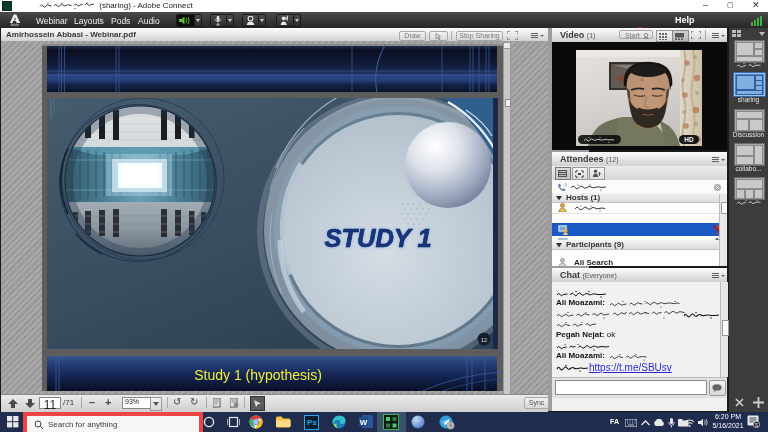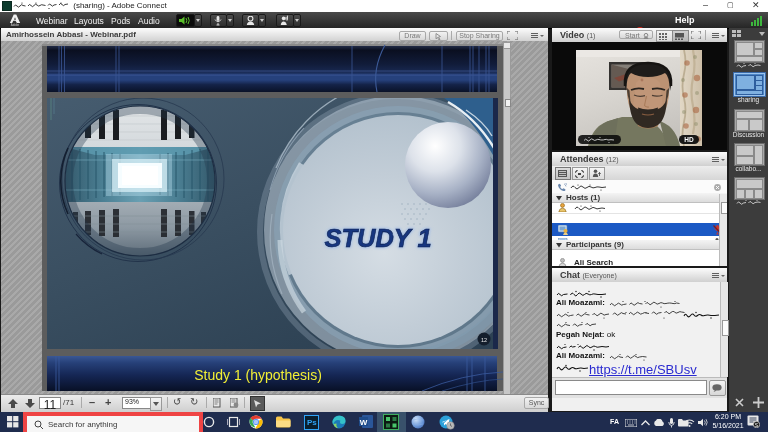--- a/index.html
+++ b/index.html
@@ -1,30 +1,30 @@
 <!DOCTYPE html>
 <html><head><meta charset="utf-8">
 <style>
 html,body{margin:0;padding:0;width:768px;height:432px;overflow:hidden;background:#1a1a1a;font-family:"Liberation Sans",sans-serif;}
 .abs{position:absolute;}
 #stage{position:relative;width:768px;height:432px;}
 
 #titlebar{left:0;top:0;width:768px;height:12px;background:#ffffff;}
-#titlebar .txt{left:13px;top:1px;font-size:8px;color:#1a1a1a;}
+#titlebar .txt{left:13px;top:1px;font-size:8px;color:#1a1a1a;padding-left:26px;}
 #appico{left:2px;top:1px;width:8px;height:8px;background:#0d3b2e;border:1px solid #0a2a20;}
 .winbtn{top:0px;font-size:9px;color:#333;}
 
 #menubar{left:0;top:12px;width:768px;height:16px;background:linear-gradient(#4a4a4a,#262626);border-bottom:1px solid #000;}
 .menuitem{top:4px;font-size:8.5px;color:#f0f0f0;}
 .icobtn{top:2px;height:11px;background:linear-gradient(#4c4c4c,#2e2e2e);border:1px solid #1a1a1a;border-radius:2px;}
 .icobtn.on{background:#0c0c0c;}
 .drop{top:2px;width:6px;height:11px;background:linear-gradient(#4c4c4c,#2e2e2e);border:1px solid #1a1a1a;border-radius:2px;}
 .drop:after{content:"";position:absolute;left:1px;top:4px;border:2px solid transparent;border-top:3px solid #ccc;}
 
-#sharepod{left:1px;top:28px;width:547px;height:383px;background:#9d9d9d;}
+#sharepod{left:1px;top:28px;width:547px;height:383px;background:#9d9d9d;padding-left:41px;}
 .podhead{background:linear-gradient(#fcfcfc,#d2d2d2);border-bottom:1px solid #909090;}
 #sharehead{left:0;top:0;width:547px;height:13px;}
 #sharehead .t{left:5px;top:2px;font-size:8px;font-weight:bold;color:#3a3a3a;}
 .hatch{background:repeating-linear-gradient(135deg,#9a9a9a 0 2.5px,#a9a9a9 2.5px 4.5px);}
 #sharebody{left:0;top:13px;width:547px;height:353px;}
 .gbtn{background:linear-gradient(#f2f2f2,#d8d8d8);border:1px solid #a8a8a8;border-radius:2px;color:#787878;font-size:7px;text-align:center;}
 
 #slide{left:41px;top:16px;width:461px;height:347px;background:#585858;}
 
 #sharectl{left:0;top:366px;width:547px;height:17px;background:linear-gradient(#ececec,#cfcfcf);border-top:1px solid #8a8a8a;}
@@ -700,21 +700,21 @@
           <circle cx="11" cy="1.5" r="0.6" fill="#222"></circle>
           <circle cx="27" cy="1.5" r="0.6" fill="#222"></circle>
           <circle cx="35" cy="7" r="0.6" fill="#222"></circle>
         </svg>
 
       <svg class="abs" style="left:4px;top:82px" width="32" height="8">
           <path d="M1,5 q1.5,-3.2 3,-0.5 t3.5,0 t3.5,-0.5 t3.5,0.5 t3.5,-0.5 t3.5,0.5 t3.5,-0.5 l3,0.5 l4,-0.5" stroke="#111" fill="none" stroke-width="1.05"></path>
           <circle cx="10" cy="1.5" r="0.7" fill="#111"></circle>
           <circle cx="24" cy="7" r="0.7" fill="#111"></circle>
         </svg>
-      <div class="abs" style="left:37px;top:80px;font-size:13px;color:#2a2ad0;text-decoration:underline;">https://t.me/SBUsv</div>
+      <div class="abs" style="left:37px;top:80px;font-size:10px;color:#2a2ad0;text-decoration:underline;">https://t.me/SBUsv</div>
 
       <div class="abs" style="left:168px;top:0px;width:7px;height:95px;background:#e6e6e6;border-left:1px solid #bbb;">
         <div class="abs" style="left:1px;top:38px;width:5px;height:14px;background:#fdfdfd;border:1px solid #999;"></div>
       </div>
     </div>
 
     <div class="abs" style="left:0;top:109px;width:175px;height:20px;background:#e2e2e2;border-top:1px solid #bbb;">
       <div class="abs" style="left:3px;top:2px;width:150px;height:13px;background:#fff;border:1px solid #8a8a8a;"></div>
       <div class="abs" style="left:157px;top:2px;width:15px;height:14px;background:linear-gradient(#f4f4f4,#d8d8d8);border:1px solid #999;border-radius:2px;">
         <svg style="position:absolute;left:2px;top:3px" width="10" height="8">

